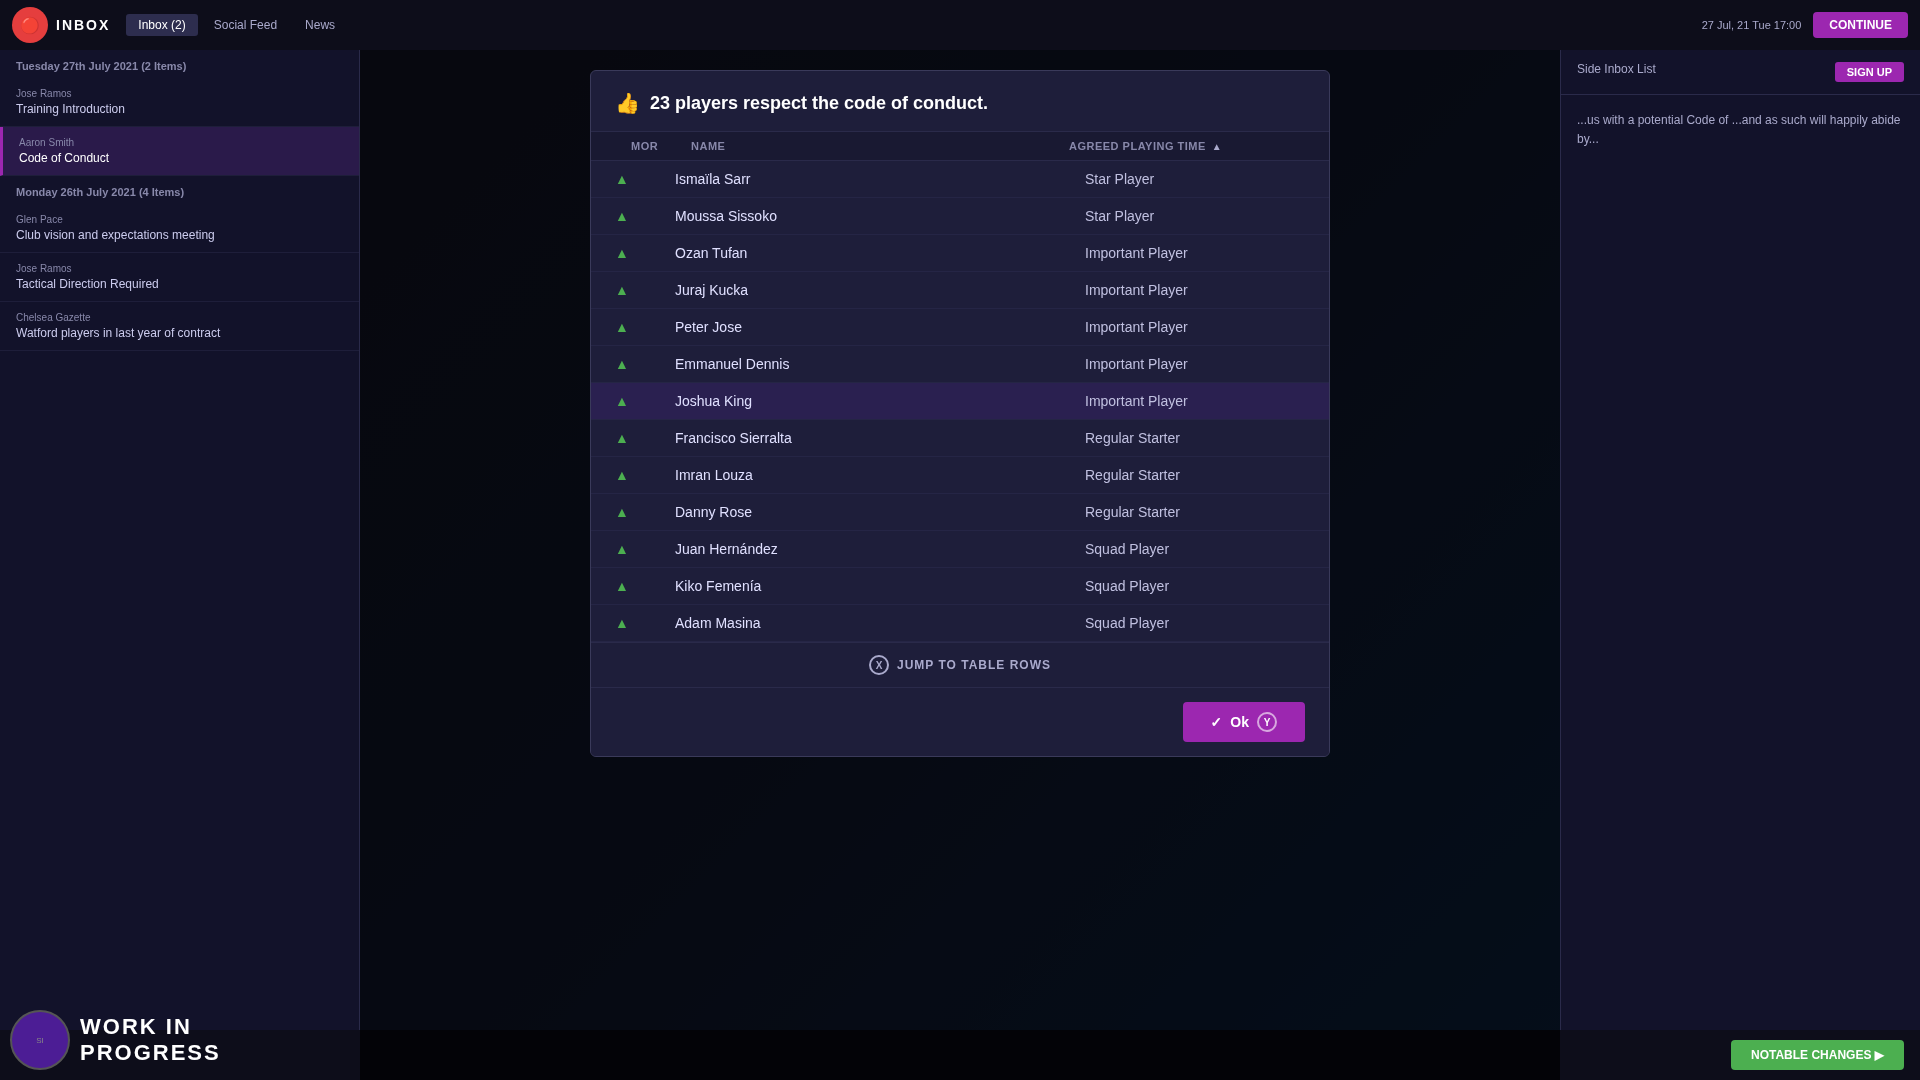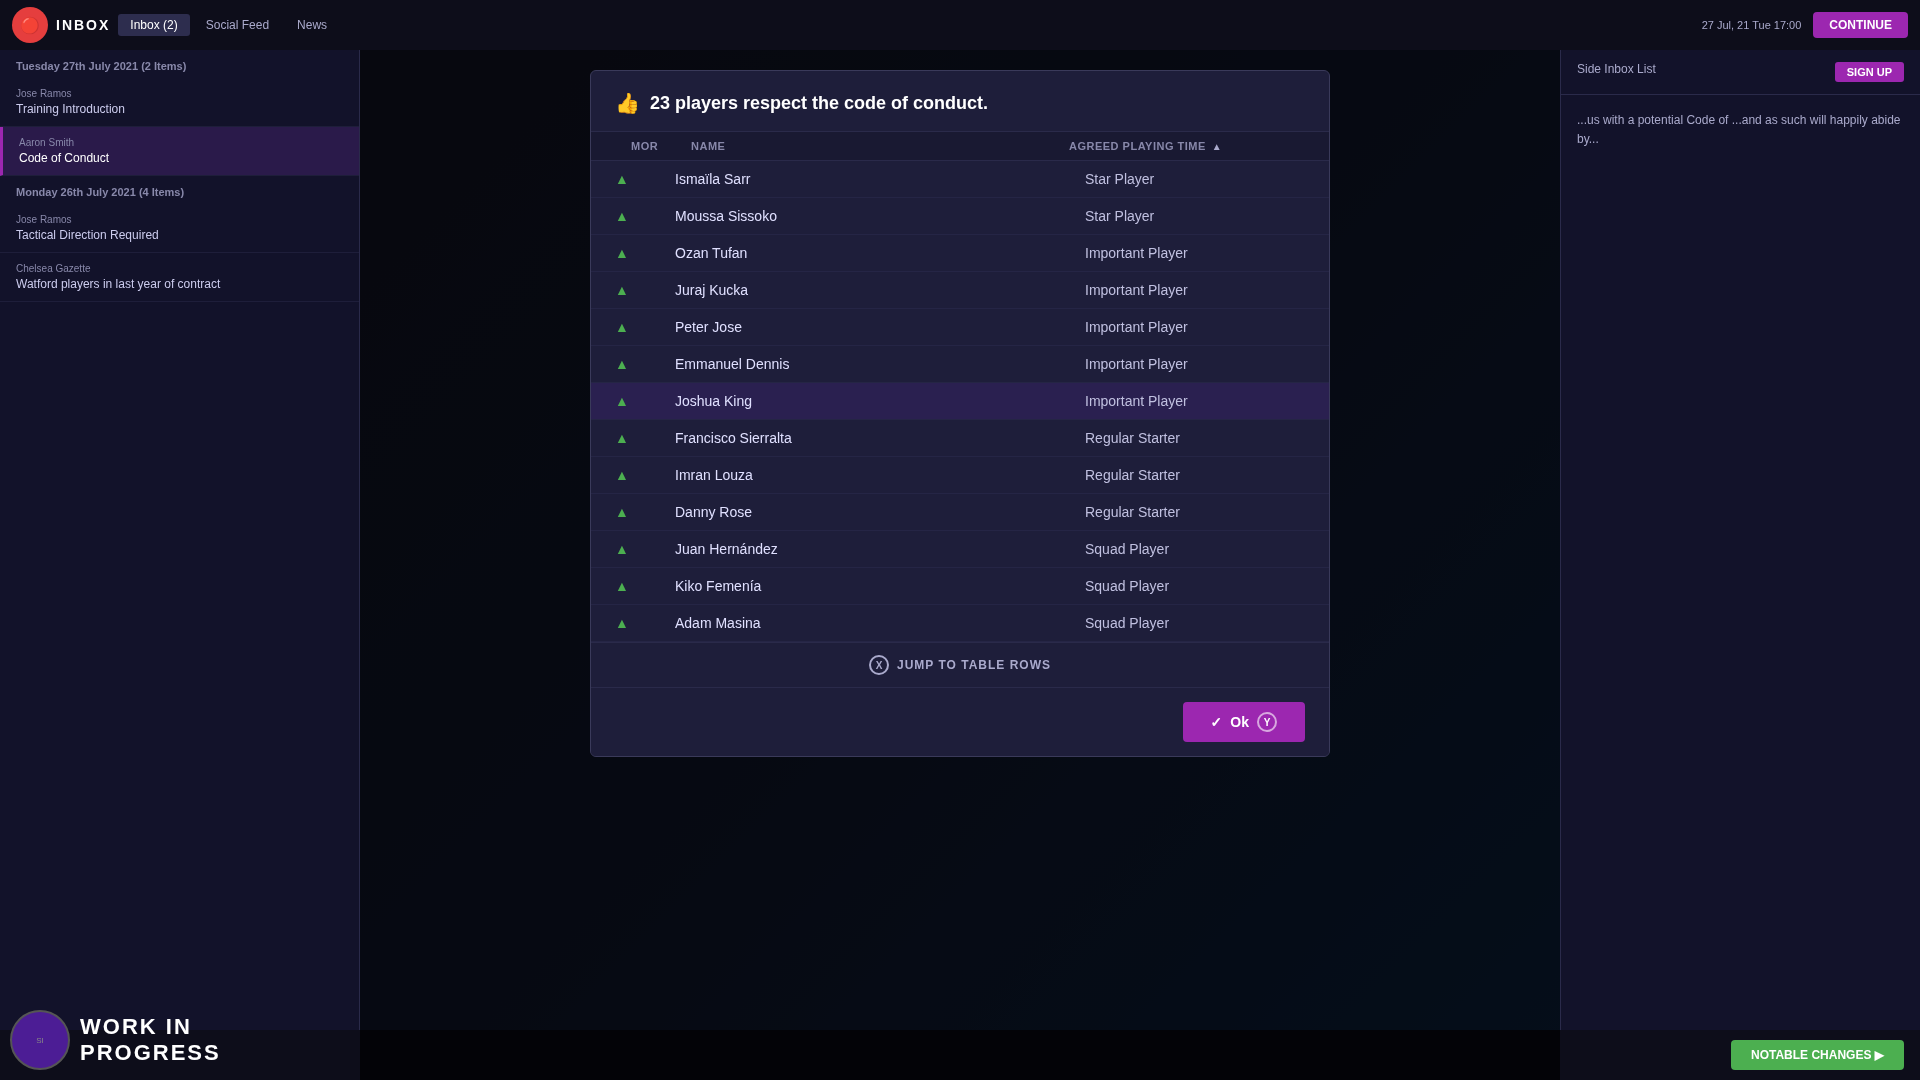--- a/index.html
+++ b/index.html
@@ -49,20 +49,21 @@
     .top-bar-title {
       color: #ffffff;
       font-size: 14px;
       font-weight: 700;
       letter-spacing: 2px;
     }
 
     .top-bar-nav {
       display: flex;
       gap: 4px;
+      margin-left: 8px;
     }
 
     .nav-item {
       padding: 4px 12px;
       color: #aaaacc;
       font-size: 12px;
       cursor: pointer;
       border-radius: 3px;
     }
 
@@ -462,20 +463,24 @@
     <div class="item-title">Training Introduction</div>
   </div>
 
   <div class="sidebar-item highlighted">
     <div class="item-meta">Aaron Smith</div>
     <div class="item-title">Code of Conduct</div>
   </div>
 
   <div class="sidebar-section-title">Monday 26th July 2021 (4 Items)</div>
 
+  <div class="sidebar-item">
+    <div class="item-meta">Glen Pace</div>
+    <div class="item-title">Club vision and expectations meeting</div>
+  </div>
 
   <div class="sidebar-item">
     <div class="item-meta">Jose Ramos</div>
     <div class="item-title">Tactical Direction Required</div>
   </div>
 
   <div class="sidebar-item">
     <div class="item-meta">Chelsea Gazette</div>
     <div class="item-title">Watford players in last year of contract</div>
   </div>

